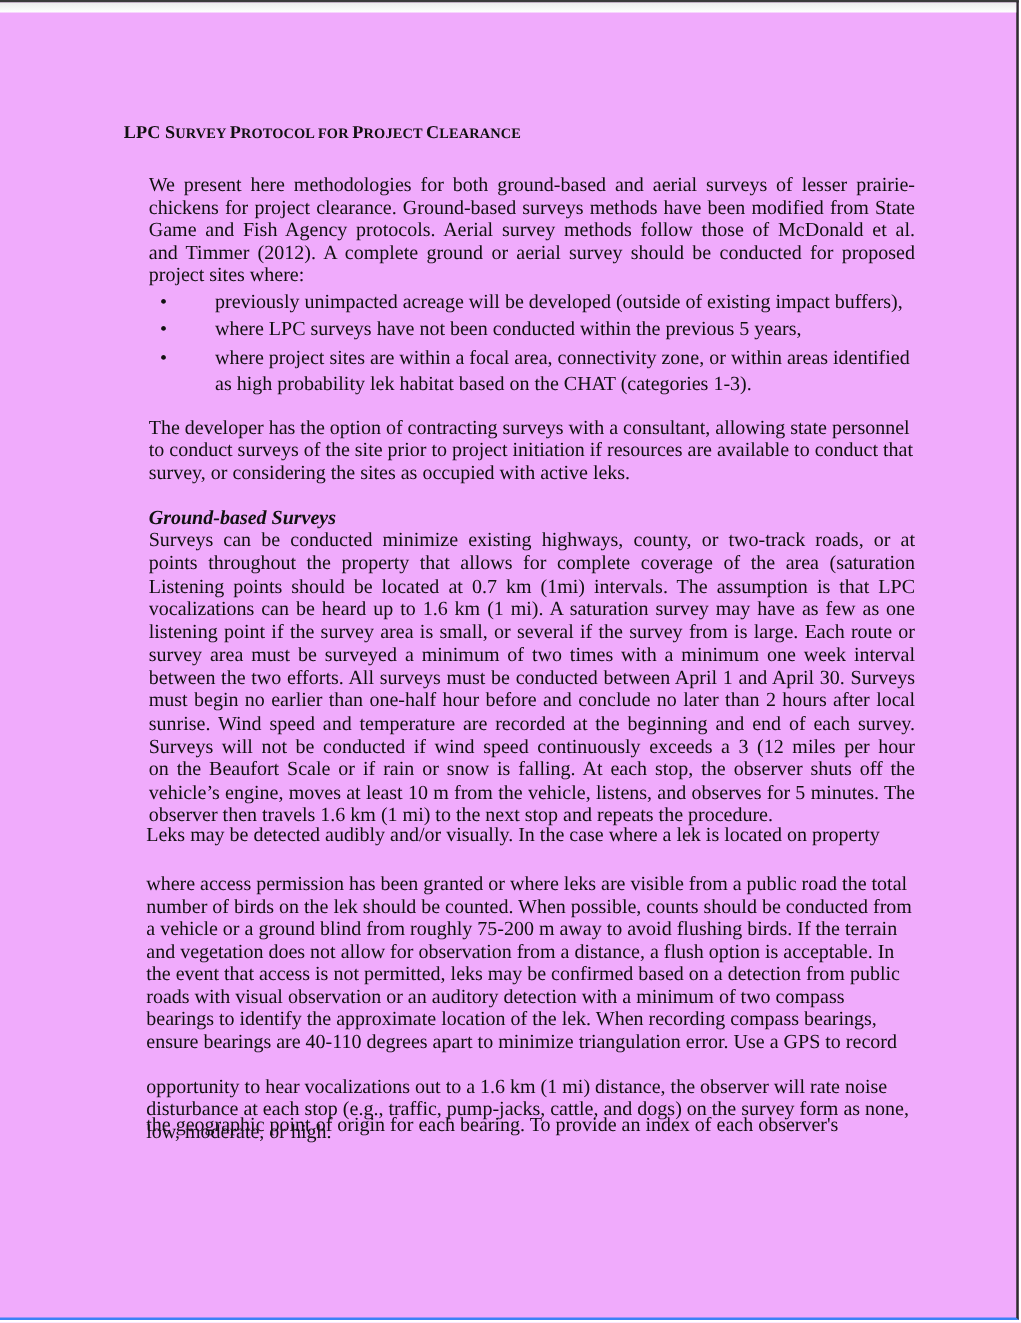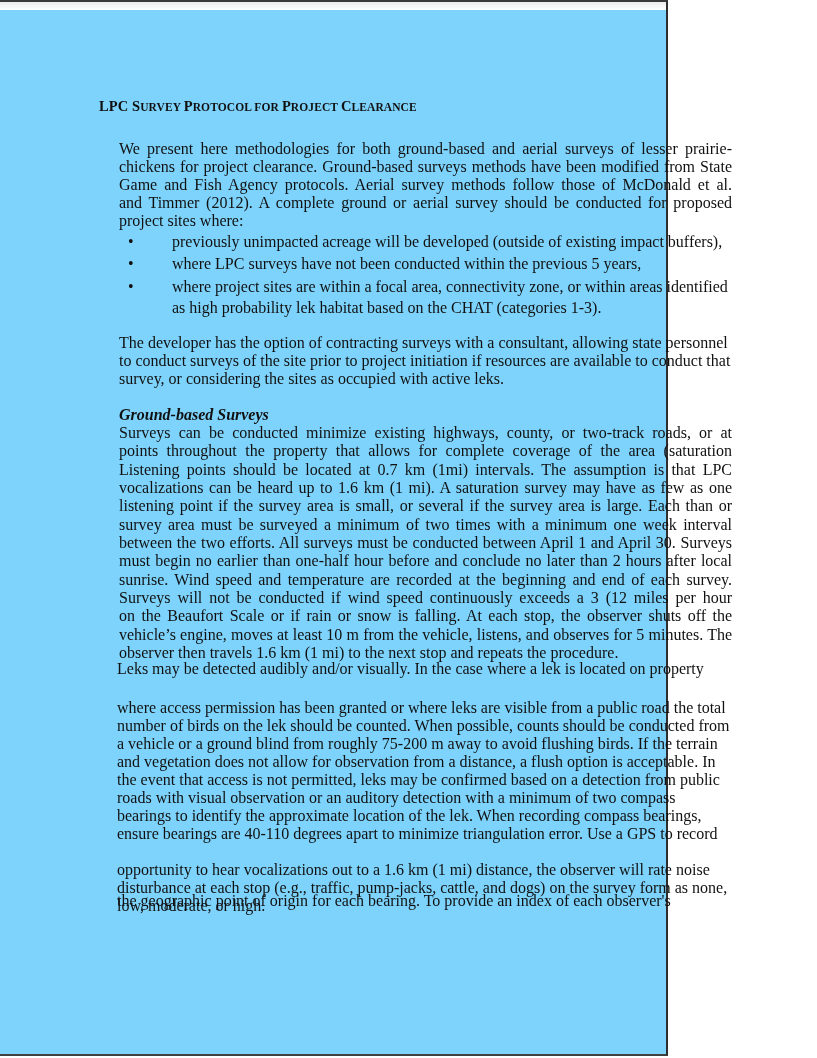--- a/index.html
+++ b/index.html
@@ -11,26 +11,26 @@
       width: 817px;
       height: 1058px;
       position: relative;
       overflow: hidden;
       font-family: "Liberation Serif", "DejaVu Serif", serif;
       color: #111111;
     }
     .page {
       position: absolute;
       left: 0; top: 0;
-      width: 668px;
+      width: 815px;
       height: 1056px;
-      background: #7dd3fc;
+      background: #f0abfc;
       border-top: 2px solid #3a3a3a;
       border-right: 2px solid #2e2e2e;
-      border-bottom: 2px solid #404040;
+      border-bottom: 2px solid #3b82f6;
       box-sizing: border-box;
     }
     .top-shade {
       position: absolute;
       left: 0; top: 0; right: 0;
       height: 8px;
       background: linear-gradient(#ececec, #ffffff);
     }
     .heading {
       position: absolute;
@@ -106,21 +106,21 @@
     <div class="line left" style="top:350px">to conduct surveys of the site prior to project initiation if resources are available to conduct that</div>
     <div class="line left" style="top:368px">survey, or considering the sites as occupied with active leks.</div>
   </div>
 
   <div class="line left bold" style="top:404px">Ground-based Surveys</div>
   <div>
     <div class="line just" style="top:422px">Surveys can be conducted minimize existing highways, county, or two-track roads, or at selected</div>
     <div class="line just" style="top:440px">points throughout the property that allows for complete coverage of the area (saturation survey).</div>
     <div class="line just" style="top:459px">Listening  points should be  located at 0.7 km (1mi)  intervals.  The  assumption is that LPC</div>
     <div class="line just" style="top:477px">vocalizations can be heard up to 1.6 km (1 mi). A saturation survey may have as few as one</div>
-    <div class="line just" style="top:495px">listening point if the survey area is small, or several if the survey area is large. Each than or</div>
+    <div class="line just" style="top:495px">listening point if the survey area is small, or several if the survey from is large. Each route or</div>
     <div class="line just" style="top:514px">survey area must be surveyed a minimum of two times with a minimum one week interval</div>
     <div class="line just" style="top:532px">between the two efforts. All surveys must be conducted between April 1 and April 30. Surveys</div>
     <div class="line just" style="top:550px">must begin no earlier than one-half hour before and conclude no later than 2 hours after local</div>
     <div class="line just" style="top:569px">sunrise. Wind speed and temperature are recorded at the beginning and end of each survey.</div>
     <div class="line just" style="top:587px">Surveys will not be conducted if wind speed continuously exceeds a 3 (12 miles per hour [mph])</div>
     <div class="line just" style="top:605px">on the Beaufort Scale or if rain or snow is falling. At each stop, the observer shuts off the</div>
     <div class="line just" style="top:624px">vehicle’s engine, moves at least 10 m from the vehicle, listens, and observes for 5 minutes. The</div>
     <div class="line left" style="top:642px">observer then travels 1.6 km (1 mi) to the next stop and repeats the procedure.</div>
   </div>
 

